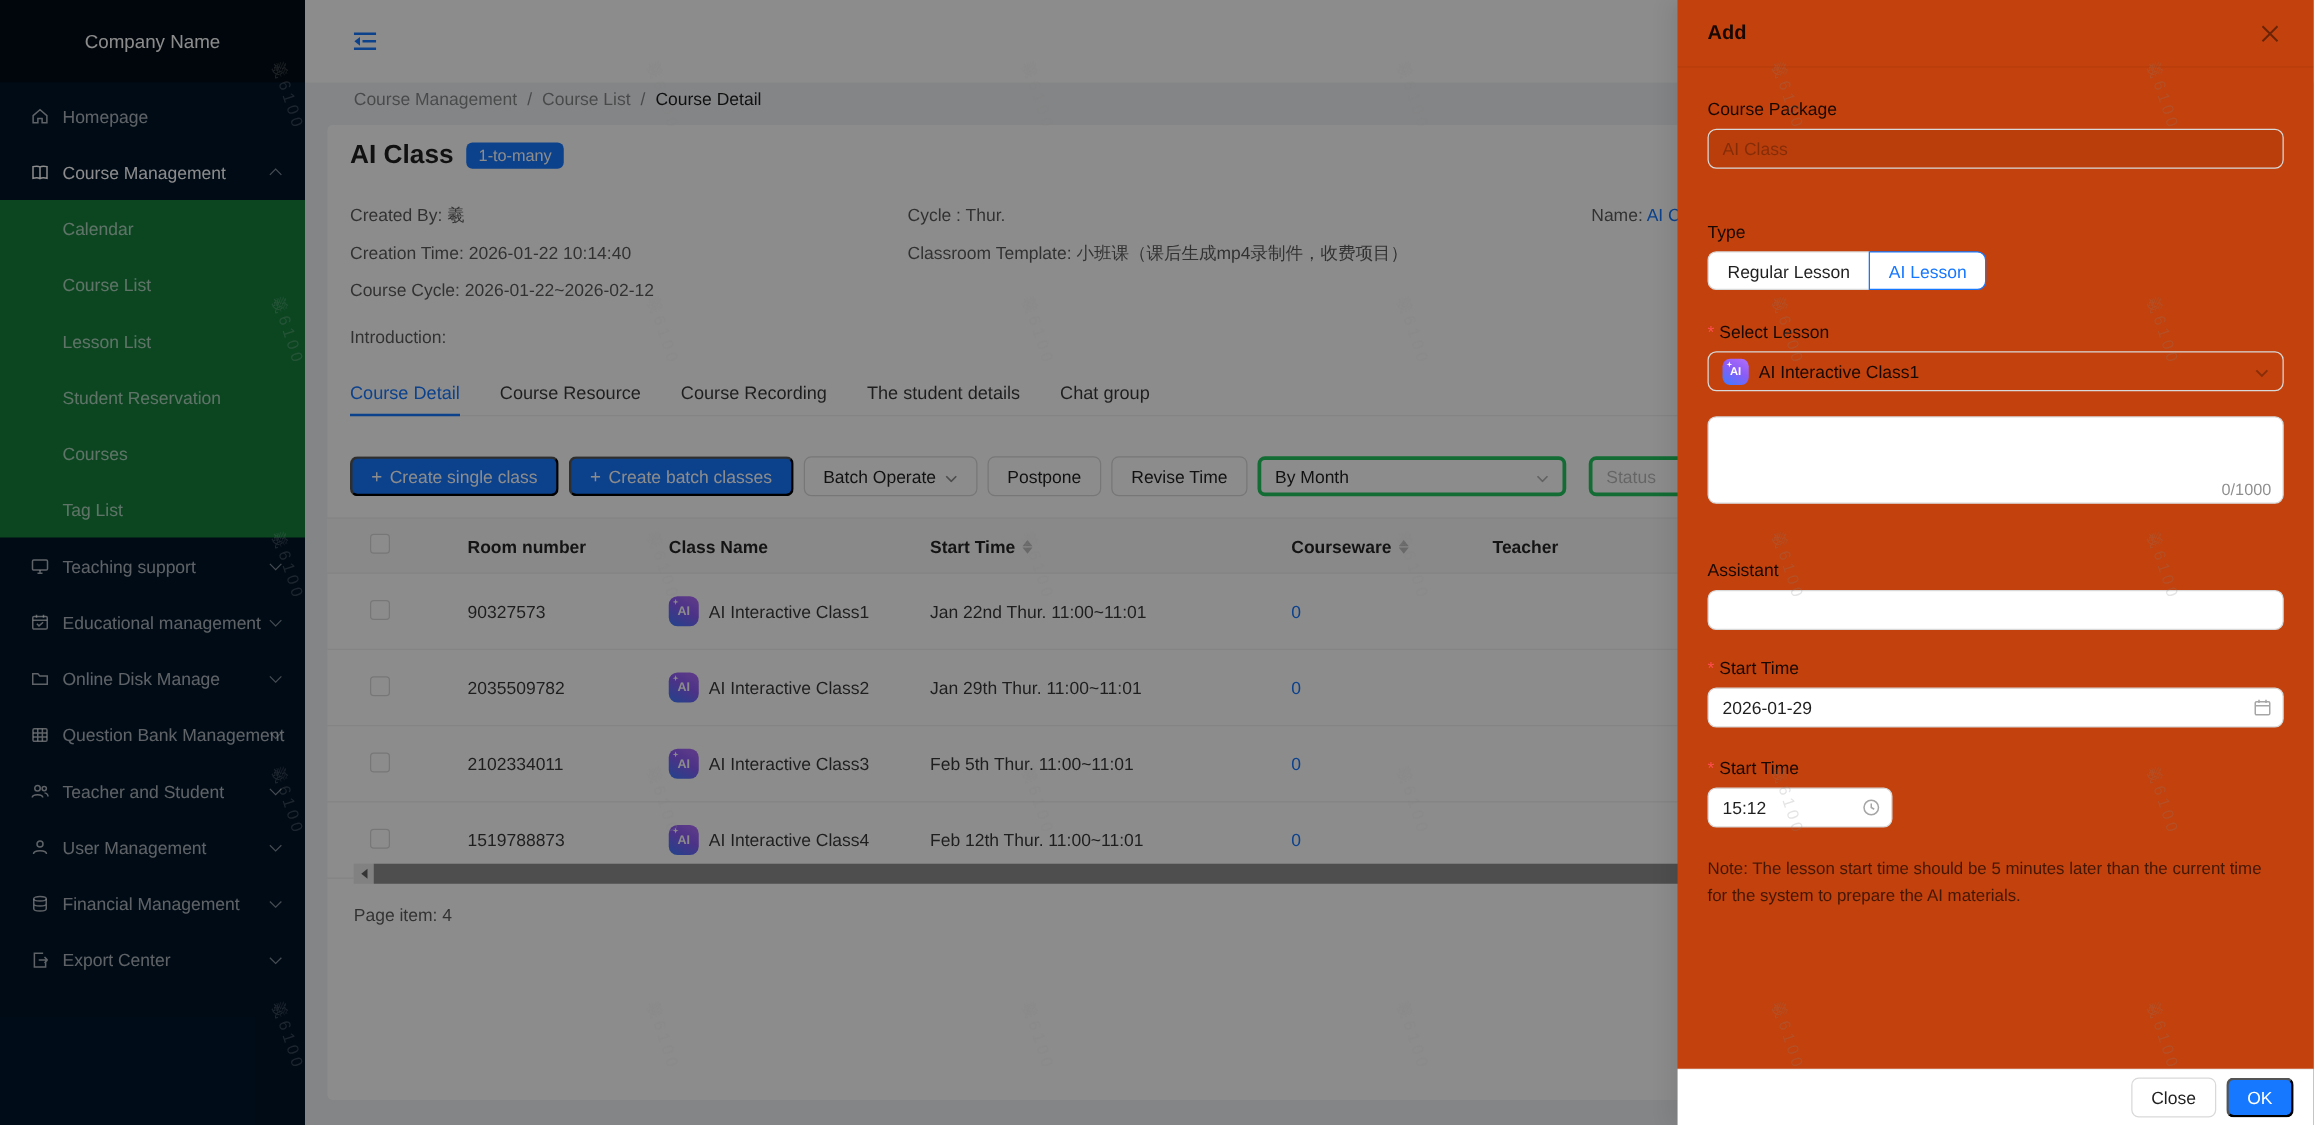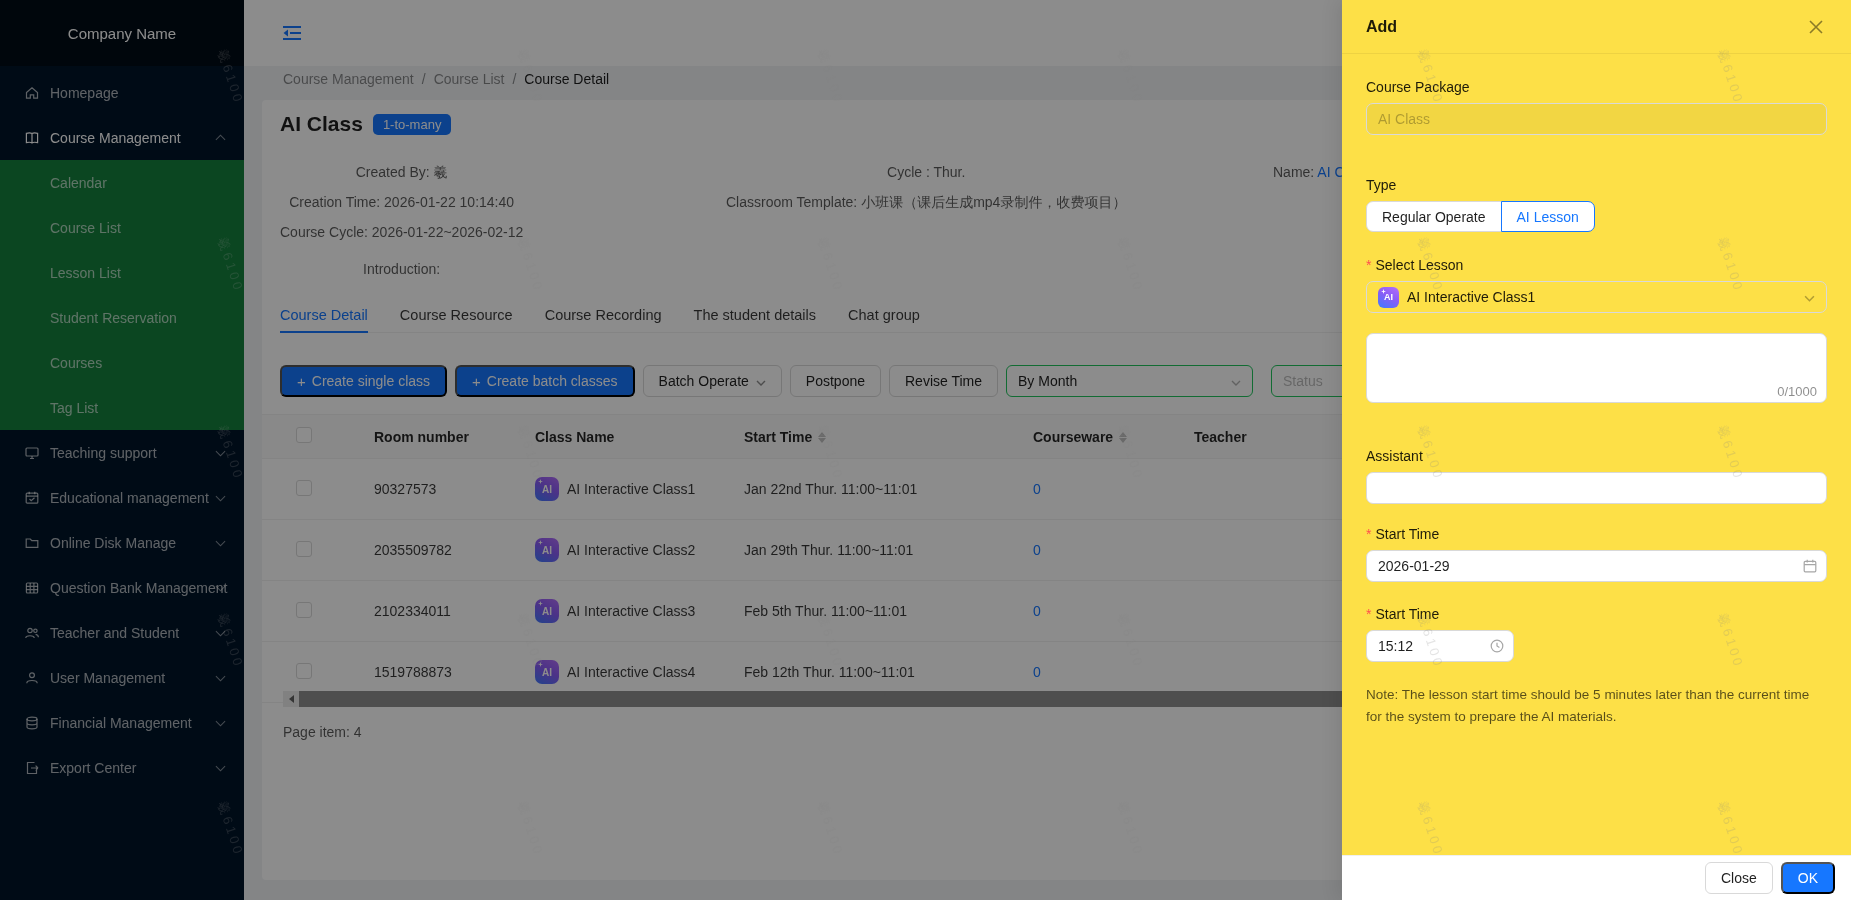--- a/index.html
+++ b/index.html
@@ -24,38 +24,38 @@
   .fold { display:inline-flex; cursor:pointer; }
   .breadcrumb { position:absolute; left:39px; top:71px; color:rgba(0,0,0,.45); font-size:14px; display:flex; gap:8px; }
   .breadcrumb .bc-link { cursor:pointer; }
   .breadcrumb .bc-cur { color:rgba(0,0,0,.88); }
 
   .card { position:absolute; left:18px; top:100px; width:1560px; height:780px; background:#fff; border-radius:4px; }
   .title-row { position:absolute; left:18px; top:12px; display:flex; align-items:center; gap:10px; }
   .title-row h1 { font-size:21px; font-weight:700; color:rgba(0,0,0,.88); }
   .badge { background:#1677ff; color:#fff; font-size:13px; padding:3px 10px; border-radius:5px; }
   .info { position:absolute; left:18px; top:57px; width:1500px; font-size:14px; color:rgba(0,0,0,.65); }
-  .info .col { position:absolute; top:0;text-align:center; }
+  .info .col { position:absolute; top:0; }
   .info .col div { height:30px; line-height:30px; white-space:nowrap; }
   .col1 { left:0; } .col2 { left:446px; } .col3 { left:993px; }
   .intro-line { margin-top:7px; }
   .link { color:#1677ff; cursor:pointer; }
 
   .tabs { position:absolute; left:18px; top:197px; right:0; height:36px; display:flex; gap:32px; border-bottom:1px solid #f0f0f0; }
   .tab { display:flex; align-items:center; cursor:pointer; color:rgba(0,0,0,.78); font-size:14.5px; position:relative; }
   .tab.active { color:#1677ff; font-weight:500; }
   .tab.active::after { content:""; position:absolute; left:0; right:0; bottom:-1px; height:2px; background:#1677ff; }
 
   .toolbar { position:absolute; left:18px; top:265px; display:flex; gap:8px; height:32px; }
   .btn { height:32px; display:inline-flex; align-items:center; justify-content:center; padding:0 15px; border-radius:6px; font-size:14px; cursor:pointer; white-space:nowrap; }
   .btn.primary { background:#1677ff; color:#fff; }
   .btn.primary .plus { font-size:15px; margin-right:6px; font-weight:400; }
   .btn.default { background:#fff; border:1px solid #d9d9d9; color:rgba(0,0,0,.88); }
   .btn .dcar { margin-left:7px; }
-  .sel { height:32px; background:#fff; border:1px solid #22c55e; border-radius:6px; display:inline-flex; align-items:center; padding:0 11px; cursor:pointer; position:relative; }
+  .sel { height:32px; background:#fff; border:3px solid #22c55e; border-radius:6px; display:inline-flex; align-items:center; padding:0 11px; cursor:pointer; position:relative; }
   .sel .sval { flex:1; color:rgba(0,0,0,.88); }
   .sel .sph { flex:1; color:rgba(0,0,0,.28); }
   .sel-bymonth { width:247px; }
   .sel-status { width:200px; margin-left:10px; }
 
   .table { position:absolute; left:0; top:314px; right:0; }
   .tr { display:flex; align-items:center; padding-left:34px; border-bottom:1px solid #f0f0f0;gap:20px; }
   .thead { height:45px; background:#fafafa; border-top:1px solid #f0f0f0; font-weight:700; color:rgba(0,0,0,.85); }
   .tbody .tr { height:61px; color:rgba(0,0,0,.78); }
   .c-cb { width:58px; } .c0 { width:141px; } .c1 { width:189px; display:flex; align-items:center; }
@@ -69,21 +69,21 @@
   .aibadge svg { position:absolute; top:2px; left:3px; }
 
   .hscroll { position:absolute; left:21px; top:591px; right:8px; height:16px; background:#f7f7f7; display:flex; }
   .hs-btn { width:16px; height:16px; background:#ececec; display:flex; align-items:center; justify-content:center; cursor:pointer; }
   .hs-btn i { width:0; height:0; border-top:4px solid transparent; border-bottom:4px solid transparent; border-right:5px solid #606060; display:block; }
   .hs-thumb { flex:1; background:#8f8f8f; cursor:pointer; }
   .page-item { position:absolute; left:21px; top:624px; color:rgba(0,0,0,.65); }
 
   
   .mask { position:absolute; inset:0; background:rgba(0,0,0,.45); z-index:50; }
-  .drawer { position:absolute; right:0; top:0; width:509px; height:900px; background:#fde047; z-index:60; box-shadow:-6px 0 16px rgba(0,0,0,.08); }
+  .drawer { position:absolute; right:0; top:0; width:509px; height:900px; background:#c2410c; z-index:60; box-shadow:-6px 0 16px rgba(0,0,0,.08); }
   .d-head { height:54px; display:flex; align-items:center; justify-content:space-between; padding:0 24px; border-bottom:1px solid rgba(5,5,5,.06); }
   .d-title { font-size:16px; font-weight:700; color:rgba(0,0,0,.88); }
   .d-close { cursor:pointer; display:inline-flex; padding:4px; }
   .d-body { padding:23px 24px 0; }
   .f-label { font-size:14px; color:rgba(0,0,0,.88); height:20px; margin-bottom:6px; display:flex; align-items:center; }
   .req::before { content:"*"; color:#ff4d4f; margin-right:4px; font-size:14px; }
   .f-input { width:100%; height:32px; border:1px solid #d9d9d9; border-radius:7px; padding:0 11px; font-size:14px; font-family:inherit; color:rgba(0,0,0,.88); background:#fff; outline:none; }
   .f-input:disabled { background:rgba(0,0,0,.045); color:rgba(0,0,0,.28); }
   .gap20 { margin-bottom:20px; } .gap23 { margin-bottom:23px; } .gap40 { margin-bottom:40px; } .gap22 { margin-bottom:22px; }
   .radio-group { display:inline-flex; }
@@ -406,21 +406,21 @@
       </span>
   </div>
   <div class="d-body">
 
     <div class="f-label">Course Package</div>
     <input class="f-input gap20" disabled="" value="AI Class" style="">
     <div style="margin-bottom:20px"></div>
 
     <div class="f-label">Type</div>
     <div class="radio-group">
-      <span class="rb">Regular Operate</span>
+      <span class="rb">Regular Lesson</span>
       <span class="rb sel2">AI Lesson</span>
     </div>
     <div class="gap23"></div>
 
     <div class="f-label req">Select Lesson</div>
     <div class="d-select">
       <span class="aibadge">
           <svg width="5" height="5" viewBox="0 0 6 6" fill="#fff">
             <path d="M3 0 L3.7 2.3 L6 3 L3.7 3.7 L3 6 L2.3 3.7 L0 3 L2.3 2.3 Z"></path>
           </svg>

